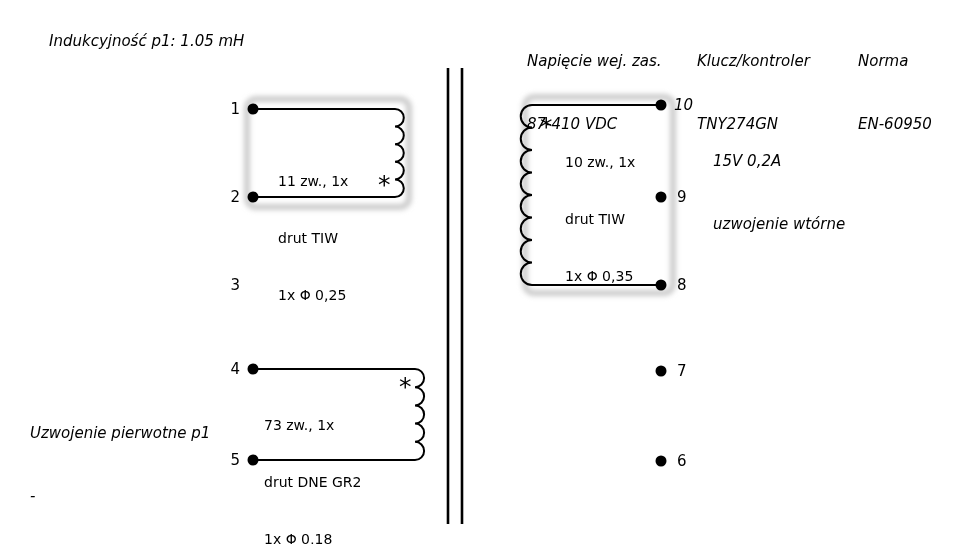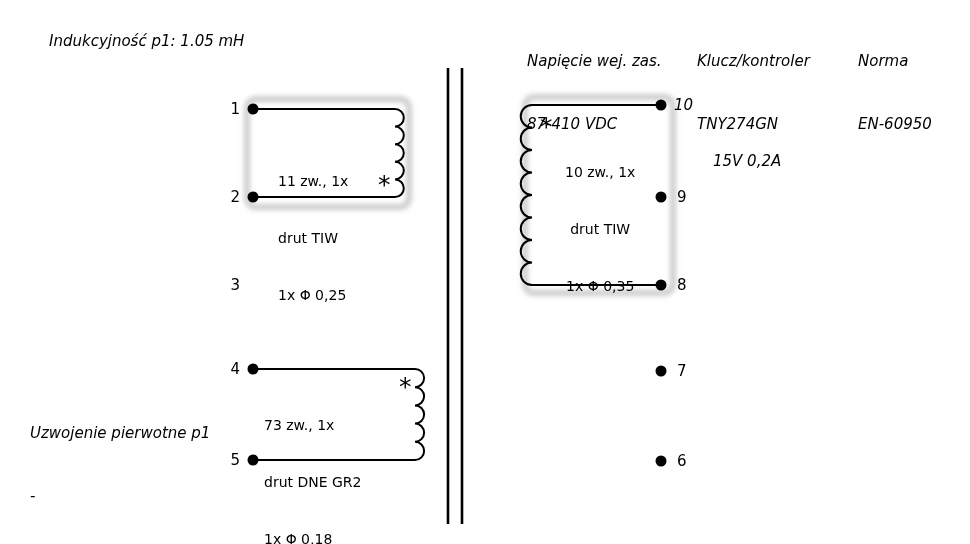--- a/index.html
+++ b/index.html
@@ -98,28 +98,29 @@
   <div>Uzwojenie pierwotne p1</div>
   <div>-</div>
 </div>
 <div class="abs spec" style="left:264px;top:378px;">
   <div>73 zw., 1x</div>
   <div>drut DNE GR2</div>
   <div>1x Φ 0,18</div>
 </div>
 <div class="abs ast" style="left:399px;top:374px;">*</div>
 
-<div class="abs spec" style="left:565px;top:125px;text-align:center;">
+<div class="abs spec" style="left:565px;top:115px;">
   <div>10 zw., 1x</div>
   <div>drut TIW</div>
   <div>1x Φ 0,35</div>
 </div>
 <div class="abs ast" style="left:540px;top:114px;">*</div>
 <div class="abs txt" style="left:713px;top:109px;">
   <div>15V 0,2A</div>
+  <div>uzwojenie wtórne</div>
 </div>
 
 <div class="abs pin pin-left" style="left:214px;top:100px;">1</div>
 <div class="abs pin pin-left" style="left:214px;top:188px;">2</div>
 <div class="abs pin pin-left" style="left:214px;top:276px;">3</div>
 <div class="abs pin pin-left" style="left:214px;top:360px;">4</div>
 <div class="abs pin pin-left" style="left:214px;top:451px;">5</div>
 
 <div class="abs pin" style="left:674px;top:96px;font-style:italic;">10</div>
 <div class="abs pin" style="left:677px;top:188px;">9</div>

